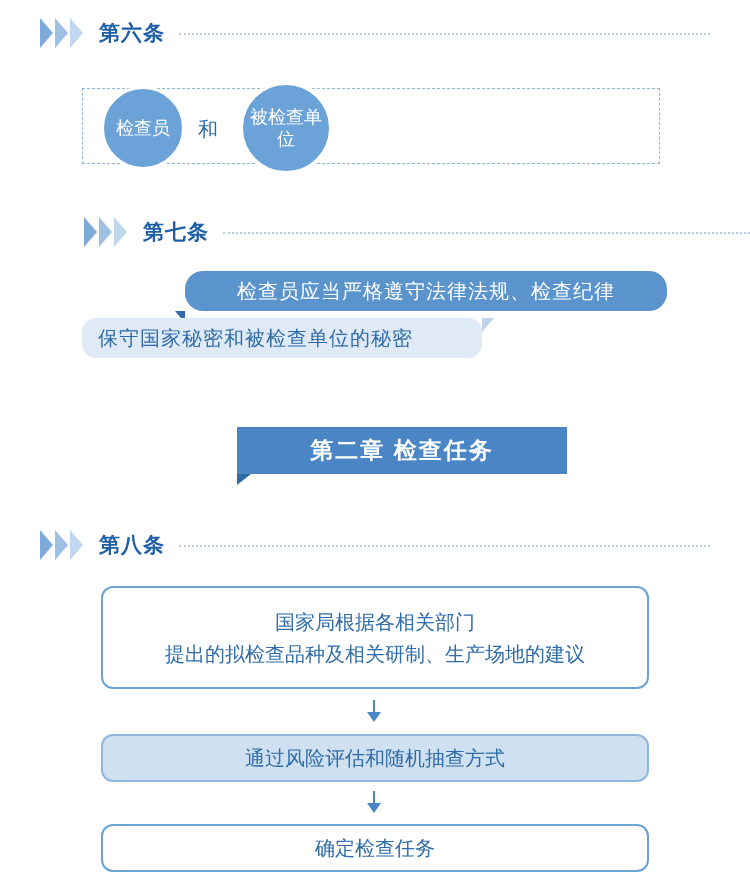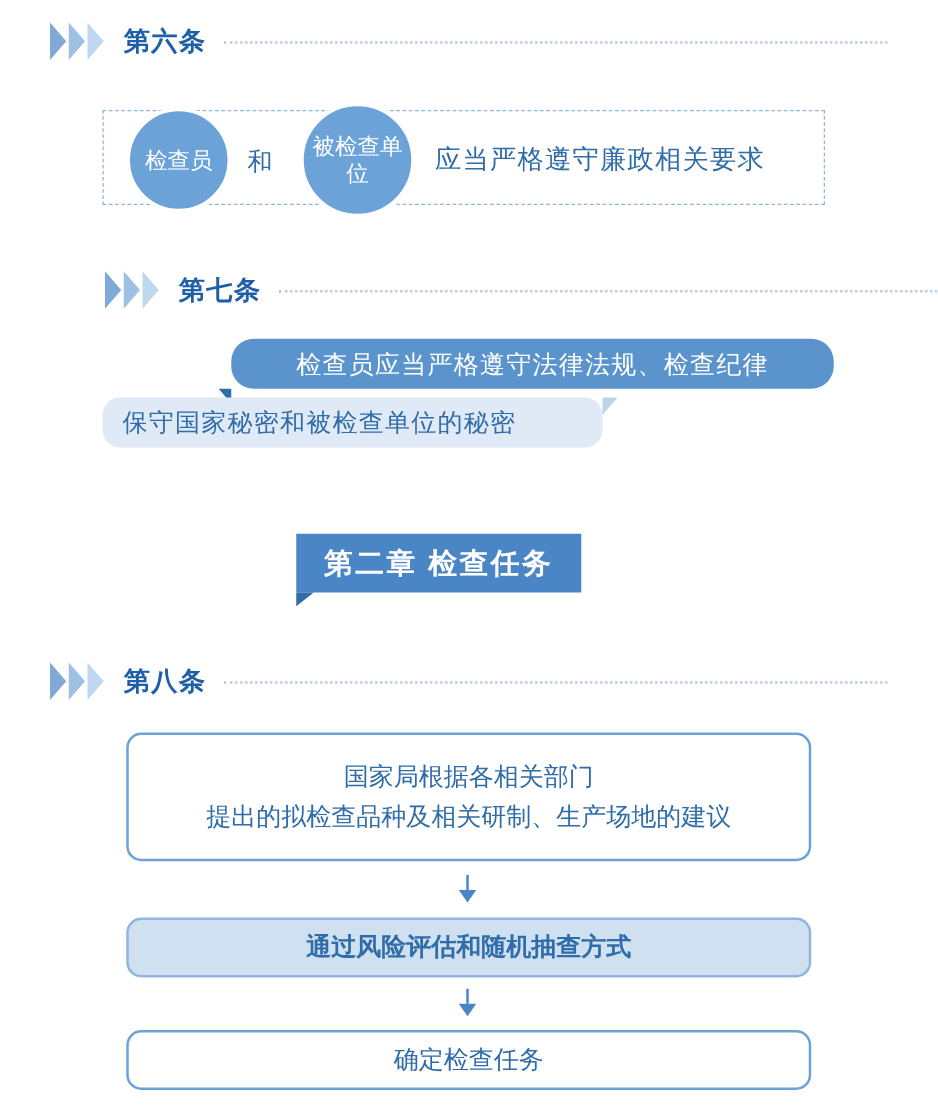--- a/index.html
+++ b/index.html
@@ -164,21 +164,21 @@
     height: 0;
     border-right: 12px solid transparent;
     border-top: 14px solid #bcd3ea;
   }
 
   
   .chapter {
     position: absolute;
     left: 237px;
     top: 427px;
-    width: 228px;
+    width: 330px;
     height: 47px;
     background: #4a86c6;
     color: #ffffff;
     font-size: 23px;
     font-weight: bold;
     display: flex;
     align-items: center;
     justify-content: center;
     letter-spacing: 2px;
   }
@@ -214,21 +214,20 @@
     height: 103px;
     background: #ffffff;
   }
   .flow-box.b2 {
     left: 101px;
     top: 734px;
     width: 548px;
     height: 48px;
     background: #cfe0f1;
     border-color: #8fb7dd;
-    font-weight: bold;
   }
   .flow-box.b3 {
     left: 101px;
     top: 824px;
     width: 548px;
     height: 48px;
     background: #ffffff;
   }
   .arrow {
     position: absolute;
@@ -268,21 +267,20 @@
       <span class="chev c3"></span>
     </span>
     <span class="article-label">第六条</span>
     <span class="dotline"></span>
   </div>
 
   <div class="a6-box"></div>
   <div class="circle c-inspector">检查员</div>
   <div class="a6-and">和</div>
   <div class="circle c-unit">被检查单位</div>
-  <div class="a6-text">应当严格遵守廉政相关要求</div>
 
   <div class="article-head" style="left:40px; top:215px; width:670px;margin-left:44px;">
     <span class="chev-group">
       <span class="chev c1"></span>
       <span class="chev c2"></span>
       <span class="chev c3"></span>
     </span>
     <span class="article-label">第七条</span>
     <span class="dotline"></span>
   </div>

